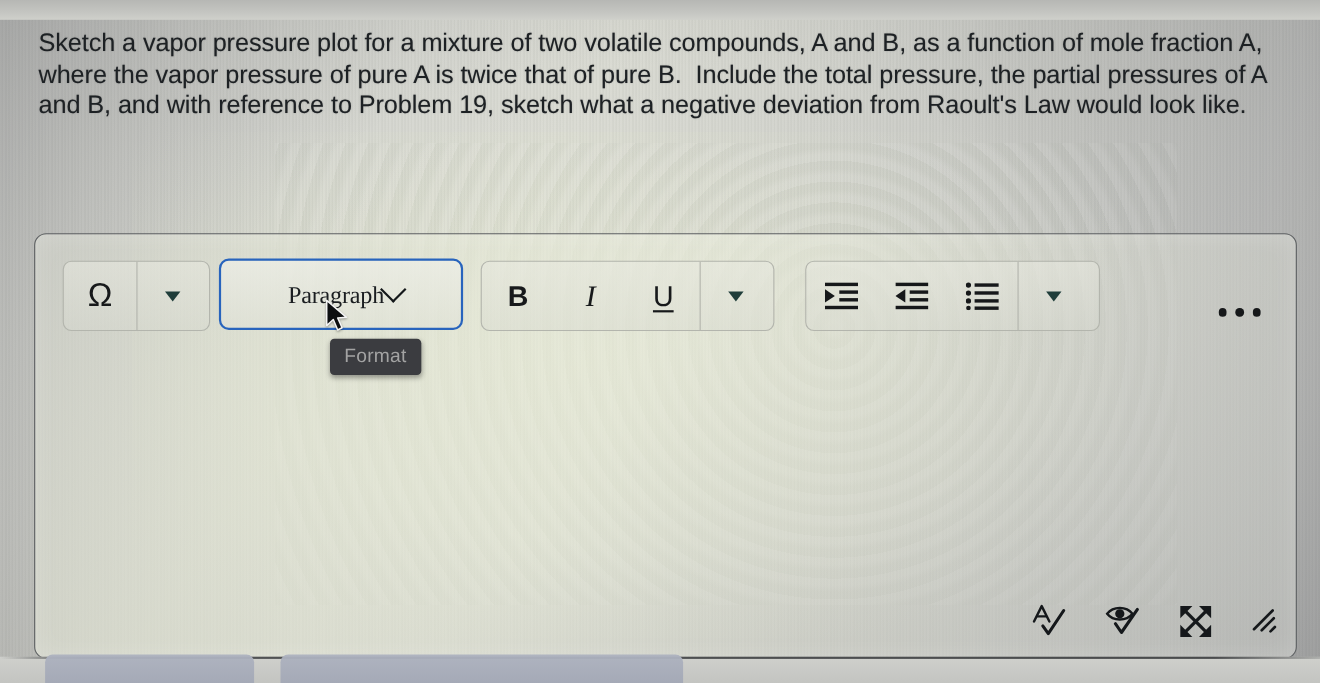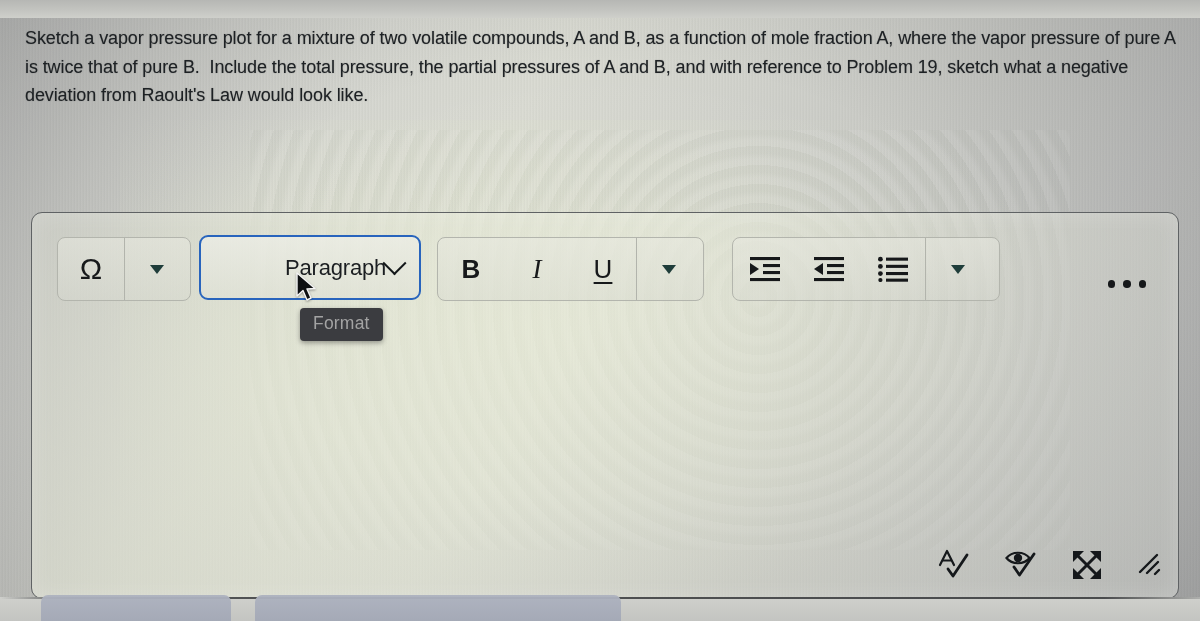--- a/index.html
+++ b/index.html
@@ -81,24 +81,24 @@
   .bg-topbar {
     position: absolute;
     left: 0; top: 0; width: 1200px; height: 18px;
     background: linear-gradient(180deg, #b6b7b4 0%, #c4c5c1 60%, #cfd0cb 100%);
     pointer-events: none;
   }
 
   
   .question {
     position: absolute;
-    left: 25px;
+    left: 35px;
     top: 24px;
     width: 1150px;
-    font-size: 18px;
+    font-size: 23px;
     line-height: 28.5px;
     color: #1d2124;
     letter-spacing: -0.1px;
     text-shadow: 0 0 1.1px rgba(80,80,80,0.55);
     white-space: pre-wrap;
   }
 
   
   .editor-panel {
     position: absolute;
@@ -166,23 +166,24 @@
     position: absolute;
     left: 167px;
     top: 22px;
     width: 222px;
     height: 65px;
     border: 2.6px solid #2864bd;
     border-radius: 9px;
     background: linear-gradient(180deg, rgba(238,239,232,0.72), rgba(224,226,216,0.55));
     display: flex;
     align-items: center;
-    justify-content: flex-end;
+    justify-content: center;
     padding: 0 16px 0 24px;
     box-sizing: border-box;
+    font-family: Liberation Serif, serif;
   }
   #format-select-label {
     font-size: 22px;
     color: #1b1e21;
     letter-spacing: -0.2px;
   }
   .chevron {
     width: 15px; height: 15px;
     border-right: 2.6px solid #14181a;
     border-bottom: 2.6px solid #14181a;

